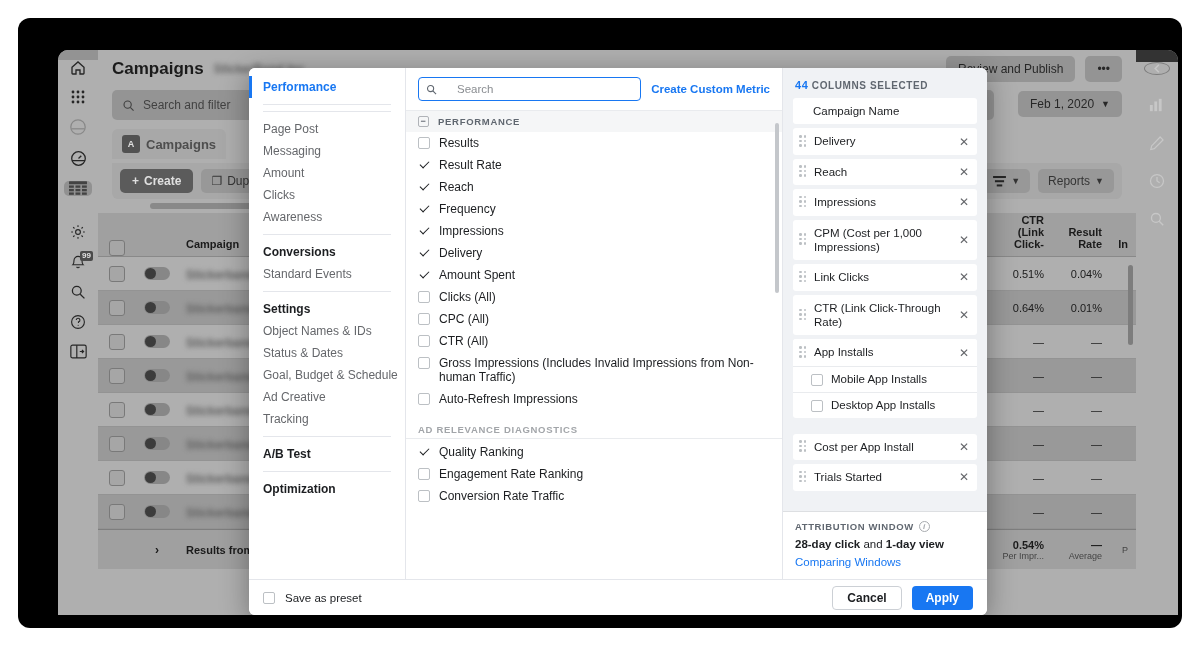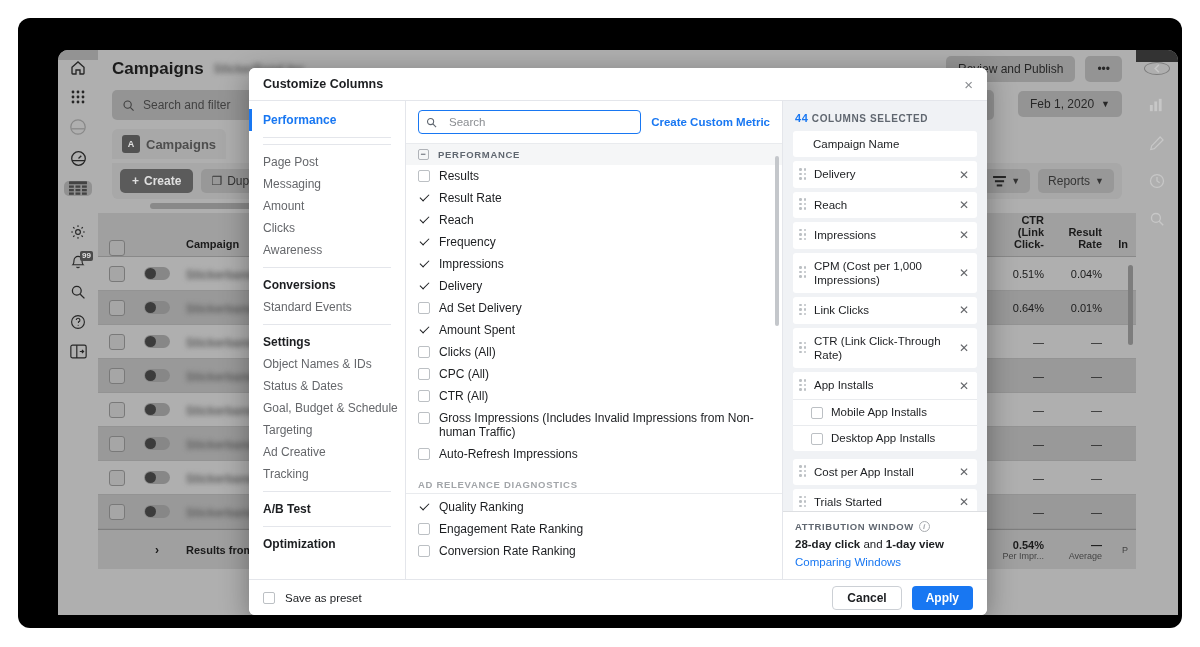--- a/index.html
+++ b/index.html
@@ -107,21 +107,21 @@
   
   .mnav { width:157px; border-right:1px solid #e4e6eb; padding:8px 0 0 0; overflow:hidden; background:#fff; }
   .mnav-item { font-size:12px; padding:4px 14px 4px 14px; color:#65676b; cursor:pointer; white-space:nowrap; }
   .mnav-item.head { font-weight:700; color:#1c1e21; }
   .mnav-item.active { color:#1877f2; font-weight:700; border-left:3px solid #1877f2; padding-left:11px; }
   .mnav-sep { height:1px; background:#e4e6eb; margin:6px 14px; }
 
   
   .mlist { flex:1; display:flex; flex-direction:column; min-width:0; background:#fff; }
   .mlist-top { display:flex; align-items:center; gap:10px; padding:9px 12px; }
-  .srch { flex:1; height:24px; border:1.5px solid #1877f2; border-radius:4px; display:flex; align-items:center; gap:12px; padding:0 7px; }
+  .srch { flex:1; height:24px; border:1.5px solid #1877f2; border-radius:4px; display:flex; align-items:center; gap:20px; padding:0 7px; }
   .srch span.ph { font-size:11.5px; color:#8a8d91; }
   .ccm { font-size:11.5px; color:#1877f2; font-weight:700; white-space:nowrap; cursor:pointer;}
   .mlist-scroll { flex:1; overflow:hidden; position:relative; border-top:1px solid #e9ebee;}
   .sect-head { display:flex; align-items:center; gap:9px; background:#f5f6f7; padding:5px 12px; font-size:9.5px; font-weight:700; letter-spacing:.7px; color:#606770; }
   .minus-box { width:11px;height:11px;border:1px solid #b0b3b8;border-radius:2px;display:flex;align-items:center;justify-content:center;font-size:9px;color:#606770;line-height:1;}
   .sect-head2 { padding:14px 12px 3px; font-size:9.5px; font-weight:700; letter-spacing:.7px; color:#a2a5a9; border-bottom:1px solid #e9ebee; margin-bottom:2px;}
   .opt { display:flex; align-items:flex-start; gap:9px; padding:4px 12px; font-size:12px; color:#1c1e21; cursor:pointer;}
   .box { width:12px;height:12px;border:1px solid #bcc0c4;border-radius:2px;flex:0 0 auto;margin-top:1px;background:#fff;}
   .chk { width:12px;height:12px;flex:0 0 auto;margin-top:1px;position:relative;}
   .chk::after{content:"";position:absolute;left:2px;top:2px;width:8px;height:4px;border-left:1.6px solid #1c1e21;border-bottom:1.6px solid #1c1e21;transform:rotate(-45deg);}
@@ -131,21 +131,21 @@
   .mright { width:205px; background:#f0f2f5; border-left:1px solid #e4e6eb; display:flex; flex-direction:column; position:relative;}
   .mright-head { padding:11px 12px 7px; font-size:10px; font-weight:700; letter-spacing:.6px; color:#606770;}
   .mright-head b { color:#1877f2; font-size:11px;}
   .sel-list { flex:1; overflow:hidden; padding:0 10px; }
   .sel { background:#fff; border-radius:3px; margin-bottom:4px; display:flex; align-items:center; padding:6px 8px 6px 6px; font-size:11.5px; color:#1c1e21; min-height:26px;}
   .sel.plain { padding-left:20px; }
   .grip { width:9px; height:13px; flex:0 0 auto; margin-right:6px; display:grid; grid-template-columns:3px 3px; grid-template-rows:3px 3px 3px; gap:1.5px; }
   .grip i { background:#bcc0c4; border-radius:50%; width:2.5px; height:2.5px; display:block;}
   .sel-label { flex:1; line-height:1.25; }
   .sel-x { color:#65676b; font-size:12px; margin-left:6px; cursor:pointer; line-height:1;}
-  .subgroup { background:#fff; border-radius:3px; margin-bottom:8px; }
+  .subgroup { background:#fff; border-radius:3px; margin-bottom:16px; }
   .subgroup .sel { margin-bottom:0; border-radius:3px 3px 0 0;}
   .subrow { display:flex; align-items:center; gap:8px; padding:6px 8px 6px 18px; font-size:11.5px; color:#1c1e21; border-top:1px solid #e9ebee;}
   .attr { position:absolute; left:0; right:0; bottom:0; background:#fff; border-top:1px solid #dddfe2; padding:9px 12px 11px;}
   .attr-h { font-size:9.5px; font-weight:700; letter-spacing:.6px; color:#606770; display:flex; align-items:center; gap:5px;}
   .info-i { width:11px;height:11px;border:1px solid #a8abaf;border-radius:50%;font-size:8px;display:flex;align-items:center;justify-content:center;color:#a8abaf;font-style:italic;font-weight:700;}
   .attr-v { font-size:11.5px; color:#1c1e21; margin-top:6px;}
   .attr-v b { font-weight:700; }
   .attr-l { font-size:11.5px; color:#1877f2; margin-top:6px; cursor:pointer;}
 
   .fcb { width:12px;height:12px;border:1px solid #bcc0c4;border-radius:2px;}
@@ -460,24 +460,20 @@
             <div class="vscroll"></div>
             <div class="hscroll"></div>
           </div>
 
         </div>
       </div>
 
       <div class="overlay"></div>
 
       <div class="modal">
-        <div class="modal-head">
-          <div class="modal-title">Customize Columns</div>
-          <div class="modal-close">×</div>
-        </div>
 
         <div class="modal-body">
 
           <div class="mnav">
             <div id="mnav-list">
                 <div class="mnav-item active">Performance</div>
                 <div class="mnav-sep"></div>
                 <div class="mnav-sep"></div>
                 <div class="mnav-item">Page Post</div>
                 <div class="mnav-item">Messaging</div>
@@ -485,21 +481,20 @@
                 <div class="mnav-item">Clicks</div>
                 <div class="mnav-item">Awareness</div>
                 <div class="mnav-sep"></div>
                 <div class="mnav-item head">Conversions</div>
                 <div class="mnav-item">Standard Events</div>
                 <div class="mnav-sep"></div>
                 <div class="mnav-item head">Settings</div>
                 <div class="mnav-item">Object Names &amp; IDs</div>
                 <div class="mnav-item">Status &amp; Dates</div>
                 <div class="mnav-item">Goal, Budget &amp; Schedule</div>
-                <div class="mnav-item">Targeting</div>
                 <div class="mnav-item">Ad Creative</div>
                 <div class="mnav-item">Tracking</div>
                 <div class="mnav-sep"></div>
                 <div class="mnav-item head">A/B Test</div>
                 <div class="mnav-sep"></div>
                 <div class="mnav-item head">Optimization</div>
               </div>
           </div>
 
           <div class="mlist">
@@ -537,24 +532,20 @@
                   </div>
                   <div class="opt">
                     <span class="chk"></span>
                     <span>Impressions</span>
                   </div>
                   <div class="opt">
                     <span class="chk"></span>
                     <span>Delivery</span>
                   </div>
                   <div class="opt">
-                    <span class="box"></span>
-                    <span>Ad Set Delivery</span>
-                  </div>
-                  <div class="opt">
                     <span class="chk"></span>
                     <span>Amount Spent</span>
                   </div>
                   <div class="opt">
                     <span class="box"></span>
                     <span>Clicks (All)</span>
                   </div>
                   <div class="opt">
                     <span class="box"></span>
                     <span>CPC (All)</span>
@@ -577,21 +568,21 @@
                   <div class="opt">
                     <span class="chk"></span>
                     <span>Quality Ranking</span>
                   </div>
                   <div class="opt">
                     <span class="box"></span>
                     <span>Engagement Rate Ranking</span>
                   </div>
                   <div class="opt">
                     <span class="box"></span>
-                    <span>Conversion Rate Ranking</span>
+                    <span>Conversion Rate Traffic</span>
                   </div>
                 </div>
               <div class="list-scrollbar"></div>
             </div>
           </div>
 
           <div class="mright">
             <div class="mright-head">
               <b>44</b>
               <span>COLUMNS SELECTED</span>

